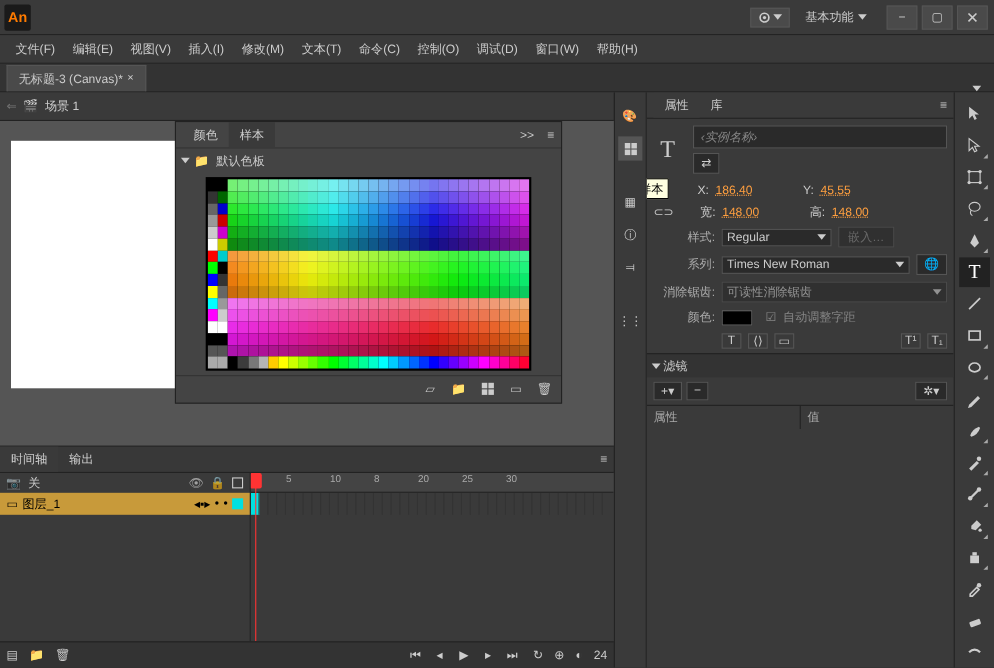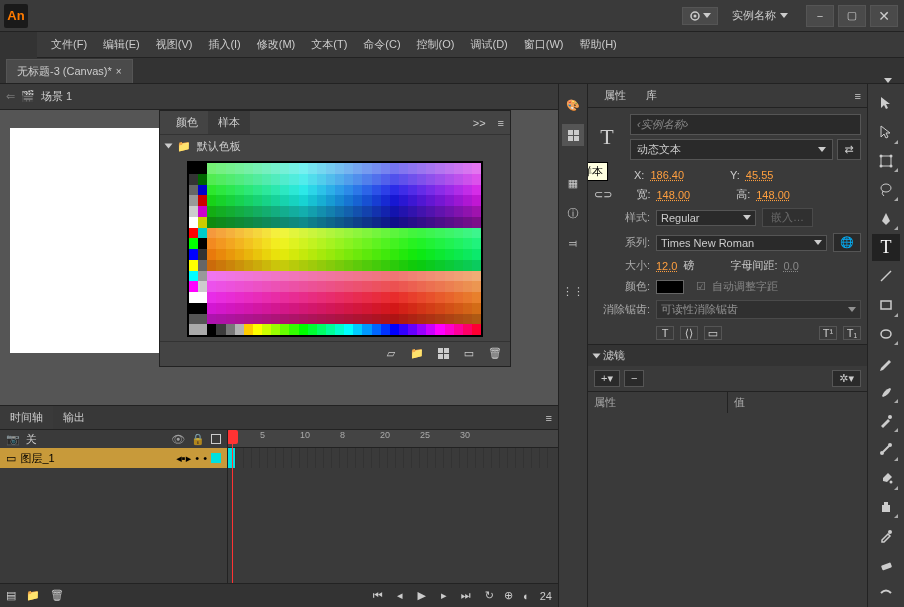--- a/index.html
+++ b/index.html
@@ -8,21 +8,21 @@
 
 .title-bar { height: 32px; background: #3a3a3a; display: flex; align-items: center; padding: 0 4px; border-bottom: 1px solid #222; }
 .app-logo { width: 24px; height: 24px; background: #1a1a1a; color: #ff7b00; display: flex; align-items: center; justify-content: center; font-weight: bold; font-size: 13px; border-radius: 2px; margin-right: 6px; }
 .title-spacer { flex: 1; }
 .title-btn { width: 28px; height: 22px; background: #4a4a4a; border: 1px solid #555; margin: 0 2px; display: flex; align-items: center; justify-content: center; color: #ccc; cursor: pointer; }
 .title-btn.close { font-size: 14px; }
 .workspace-sel { background: transparent; color: #ccc; margin-right: 10px; padding: 2px 6px; display: flex; align-items: center; gap: 4px; }
 .gear-btn { background: #4a4a4a; border: 1px solid #555; padding: 2px 6px; margin-right: 8px; display: flex; align-items: center; gap: 2px; }
 
 
-.menu-bar { height: 26px; background: #3a3a3a; display: flex; align-items: center; padding: 0 6px; border-bottom: 1px solid #222; margin-left: 37px; }
+.menu-bar { height: 26px; background: #3a3a3a; display: flex; align-items: center; padding: 0 6px; border-bottom: 1px solid #222; }
 .menu-item { padding: 3px 8px; cursor: pointer; }
 
 
 .doc-tabs { height: 26px; background: #333; display: flex; align-items: flex-end; padding: 0 6px; border-bottom: 1px solid #222; }
 .doc-tab { background: #4a4a4a; padding: 4px 10px; border: 1px solid #555; border-bottom: none; display: flex; align-items: center; gap: 4px; }
 .doc-tab .x { font-size: 10px; cursor: pointer; }
 
 
 .main { display: flex; height: calc(607px - 32px - 26px - 26px); }
 .left-col { width: 558px; display: flex; flex-direction: column; }
@@ -111,21 +111,21 @@
   <div class="app-logo">An</div>
   <div class="title-spacer"></div>
   <div class="gear-btn">
     <svg width="12" height="12" viewBox="0 0 12 12">
         <circle cx="6" cy="6" r="4" fill="none" stroke="#ccc" stroke-width="1.5"></circle>
         <circle cx="6" cy="6" r="1.5" fill="#ccc"></circle>
       </svg>
     <span class="chev-down"></span>
   </div>
   <div class="workspace-sel">
-    <span>实例名称</span>
+    <span>基本功能</span>
     <span class="chev-down"></span>
   </div>
   <div class="title-btn">−</div>
   <div class="title-btn">▢</div>
   <div class="title-btn close">✕</div>
 </div>
 
 <div class="menu-bar" id="menubar">
     <div class="menu-item">文件(F)</div>
     <div class="menu-item">编辑(E)</div>
@@ -831,24 +831,20 @@
       <div style="flex:1"></div>
       <div class="panel-ctrl">≡</div>
     </div>
     <div class="tooltip-box" style="left:-12px;top:78px">样本</div>
     <div class="rp-body">
       <div class="prop-top">
         <div class="big-T">T</div>
         <div class="prop-inputs">
           <div class="instance-name">‹实例名称›</div>
           <div style="display:flex;gap:4px">
-            <div class="typedrop" style="flex:1">
-              <span>动态文本</span>
-              <span class="chev-down"></span>
-            </div>
             <div class="typedrop" style="flex:0 0 24px;justify-content:center">⇄</div>
           </div>
         </div>
       </div>
 
       <div class="prop-row">
         <span style="margin-left:40px">X:</span>
         <span class="val-orange">186.40</span>
         <span style="margin-left:40px">Y:</span>
         <span class="val-orange">45.55</span>
@@ -871,38 +867,31 @@
       </div>
       <div class="prop-row">
         <span class="lbl">系列:</span>
         <div class="combo">
             <span>Times New Roman</span>
             <span class="chev-down"></span>
           </div>
         <div class="typedrop" style="flex:0 0 20px;justify-content:center">🌐</div>
       </div>
       <div class="prop-row">
-        <span class="lbl">大小:</span>
-        <span class="val-orange">12.0</span>
-        <span>磅</span>
-        <span style="margin-left:30px">字母间距:</span>
-        <span class="val-gray">0.0</span>
+        <span class="lbl">消除锯齿:</span>
+        <div class="combo" style="opacity:.6">
+            <span>可读性消除锯齿</span>
+            <span class="chev-down"></span>
+          </div>
       </div>
       <div class="prop-row">
         <span class="lbl">颜色:</span>
         <div class="colorchip"></div>
         <span style="opacity:.5;margin-left:6px">☑</span>
         <span style="opacity:.5">自动调整字距</span>
-      </div>
-      <div class="prop-row">
-        <span class="lbl">消除锯齿:</span>
-        <div class="combo" style="opacity:.6">
-            <span>可读性消除锯齿</span>
-            <span class="chev-down"></span>
-          </div>
       </div>
       <div class="small-icons">
         <span style="width:56px"></span>
         <div class="si">T</div>
         <div class="si">⟨⟩</div>
         <div class="si">▭</div>
         <div style="flex:1"></div>
         <div class="si">T¹</div>
         <div class="si">T₁</div>
       </div>

